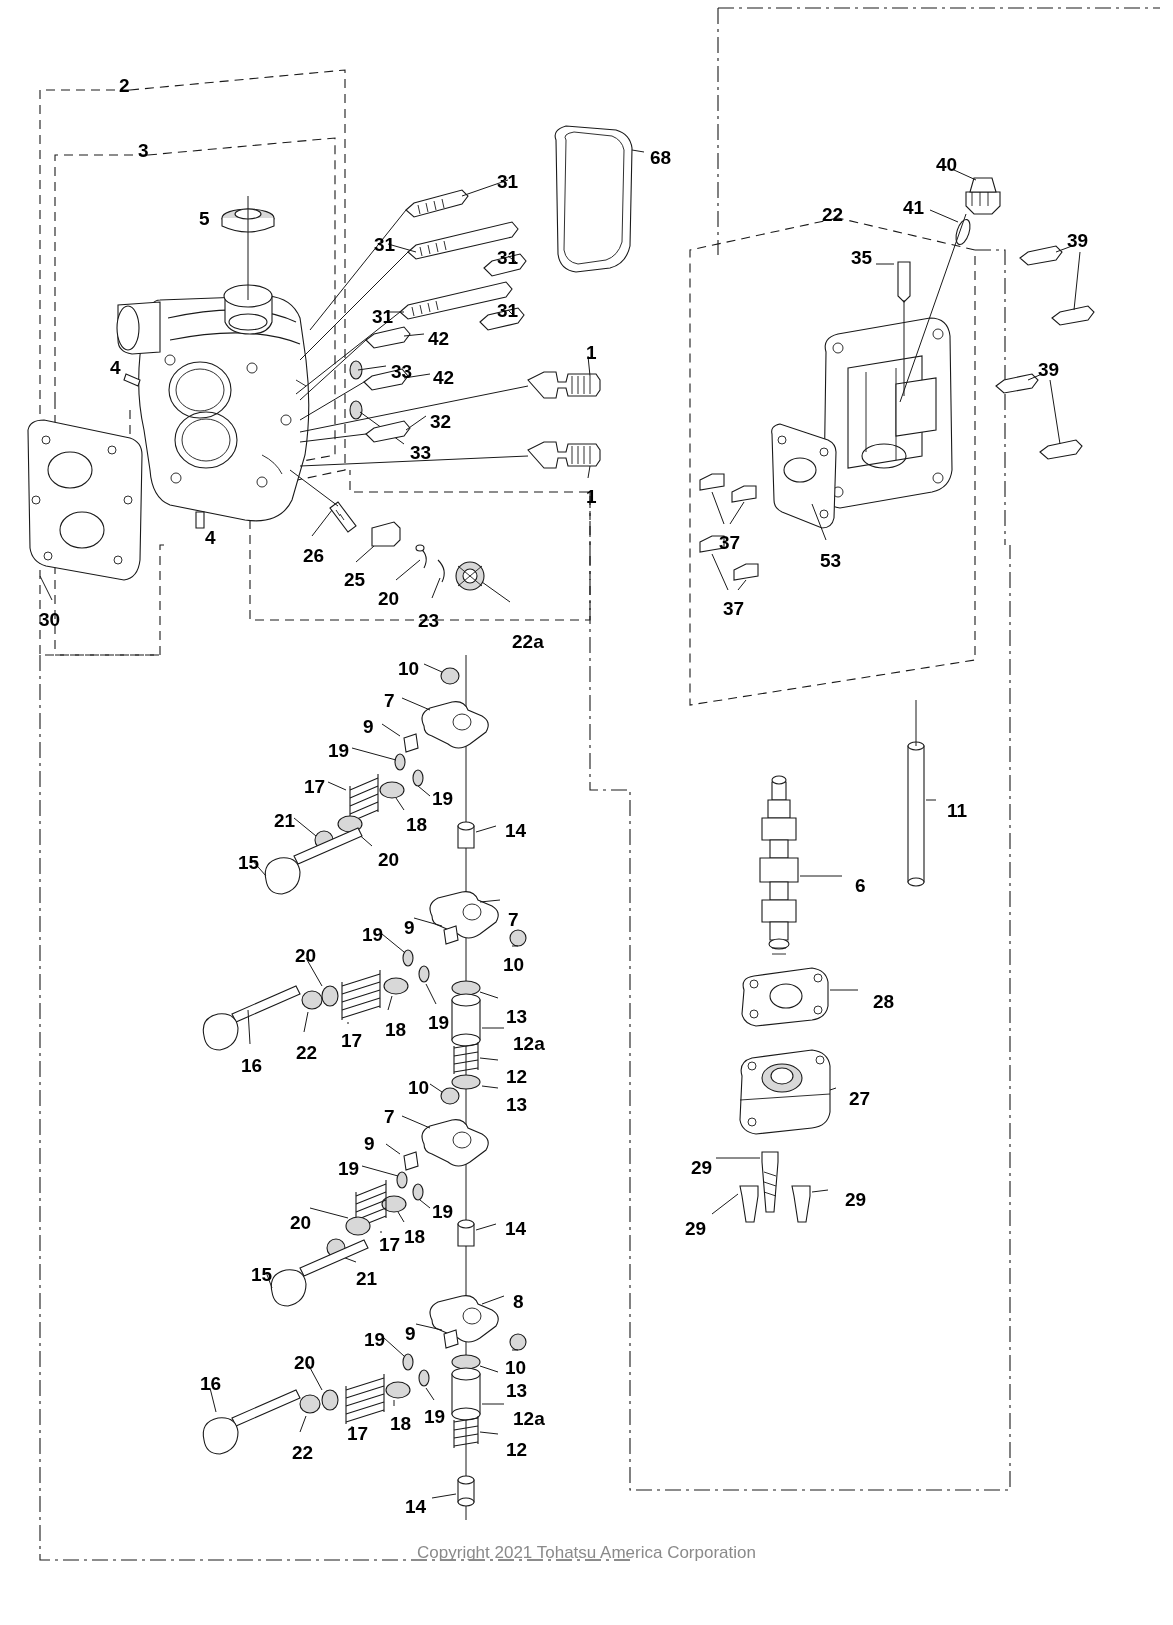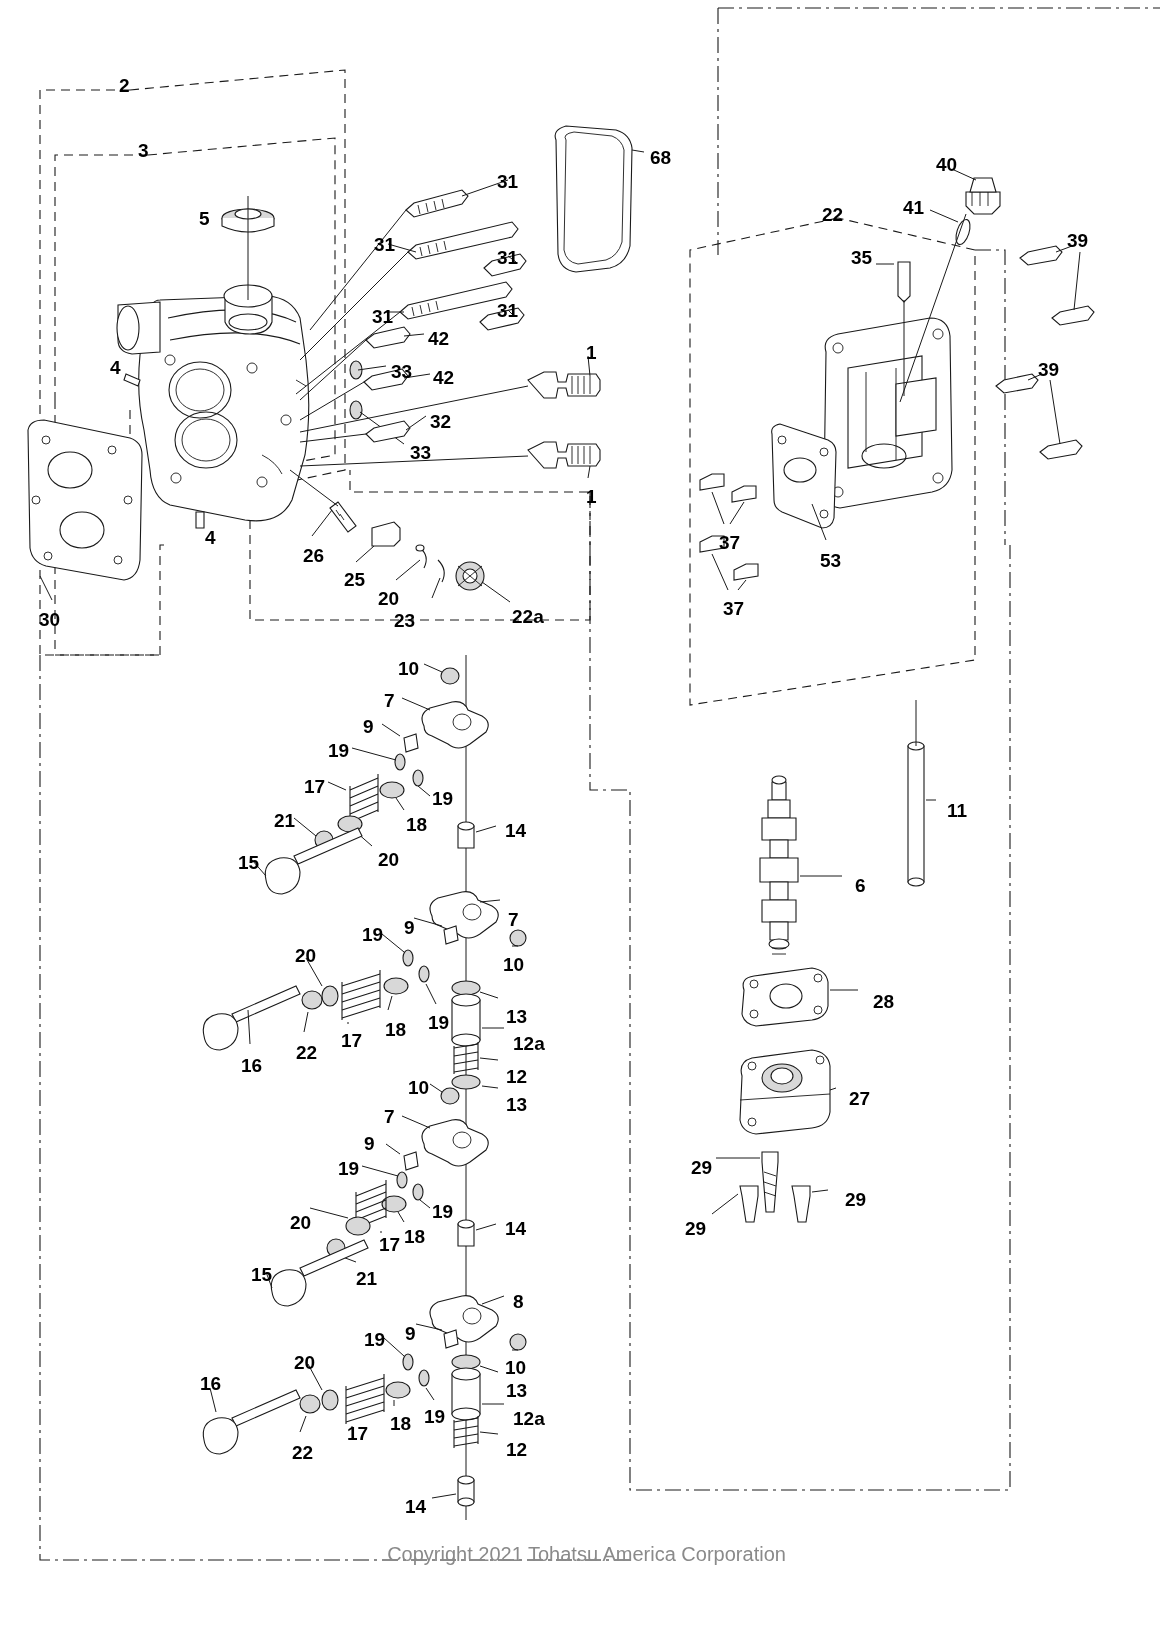--- a/index.html
+++ b/index.html
@@ -31,21 +31,21 @@
     white-space: nowrap;
     line-height: 1;
   }
   .copyright {
     position: absolute;
     left: 0;
     top: 1543px;
     width: 1173px;
     text-align: center;
     font-family: "Liberation Sans", sans-serif;
-    font-size: 20px;
+    font-size: 17px;
     color: #8a8a8a;
   }
   
   .ln { stroke: #1a1a1a; fill: none; stroke-width: 1.1; }
   .ln-thin { stroke: #1a1a1a; fill: none; stroke-width: 0.9; }
   .dash { stroke: #1a1a1a; fill: none; stroke-width: 1.1; stroke-dasharray: 9 6; }
   .dashdot { stroke: #1a1a1a; fill: none; stroke-width: 1.1; stroke-dasharray: 16 5 3 5; }
   .leader { stroke: #1a1a1a; fill: none; stroke-width: 1.0; }
   .fillw { fill: #ffffff; stroke: #1a1a1a; stroke-width: 1.1; }
   .filld { fill: #d8d8d8; stroke: #1a1a1a; stroke-width: 1.1; }
@@ -574,22 +574,22 @@
     <span class="callout" style="left:433px;top:368px">42</span>
     <span class="callout" style="left:430px;top:412px">32</span>
     <span class="callout" style="left:410px;top:443px">33</span>
     <span class="callout" style="left:586px;top:487px">1</span>
     <span class="callout" style="left:205px;top:528px">4</span>
     <span class="callout" style="left:719px;top:533px">37</span>
     <span class="callout" style="left:820px;top:551px">53</span>
     <span class="callout" style="left:303px;top:546px">26</span>
     <span class="callout" style="left:344px;top:570px">25</span>
     <span class="callout" style="left:378px;top:589px">20</span>
-    <span class="callout" style="left:394px;top:611px">23</span>
-    <span class="callout" style="left:512px;top:607px">22a</span>
+    <span class="callout" style="left:418px;top:611px">23</span>
+    <span class="callout" style="left:512px;top:632px">22a</span>
     <span class="callout" style="left:39px;top:610px">30</span>
     <span class="callout" style="left:723px;top:599px">37</span>
     <span class="callout" style="left:398px;top:659px">10</span>
     <span class="callout" style="left:384px;top:691px">7</span>
     <span class="callout" style="left:363px;top:717px">9</span>
     <span class="callout" style="left:328px;top:741px">19</span>
     <span class="callout" style="left:432px;top:789px">19</span>
     <span class="callout" style="left:304px;top:777px">17</span>
     <span class="callout" style="left:406px;top:815px">18</span>
     <span class="callout" style="left:274px;top:811px">21</span>

